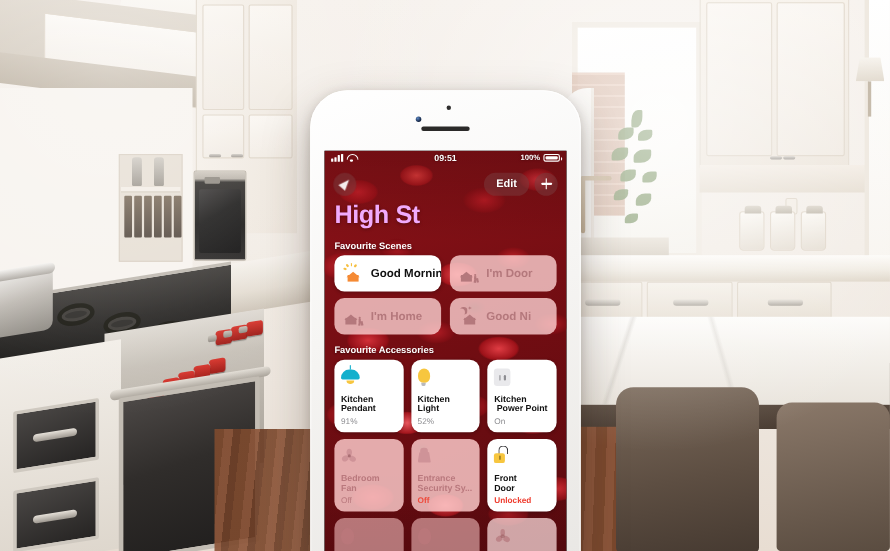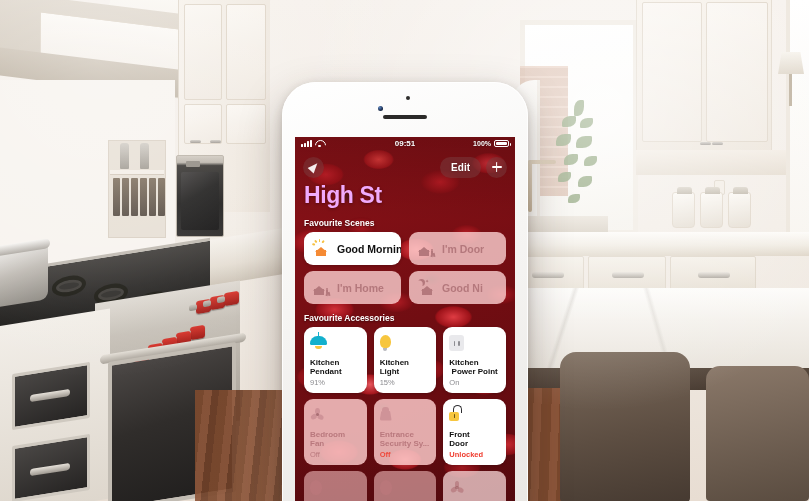--- a/index.html
+++ b/index.html
@@ -843,21 +843,21 @@
           <div class="acc-name" style="margin-top:0;">Pendant</div>
           <div class="acc-state">91%</div>
         </div>
 
         <div class="acc-card on">
           <div class="acc-icon">
             <span class="bulb" style="margin-top:2px;"></span>
           </div>
           <div class="acc-name">Kitchen</div>
           <div class="acc-name" style="margin-top:0;">Light</div>
-          <div class="acc-state">15%</div>
+          <div class="acc-state">52%</div>
         </div>
 
         <div class="acc-card on">
           <div class="acc-icon">
             <span class="socket" style="margin-top:2px;">
                 <i></i>
                 <i></i>
               </span>
           </div>
           <div class="acc-name">Kitchen</div>

